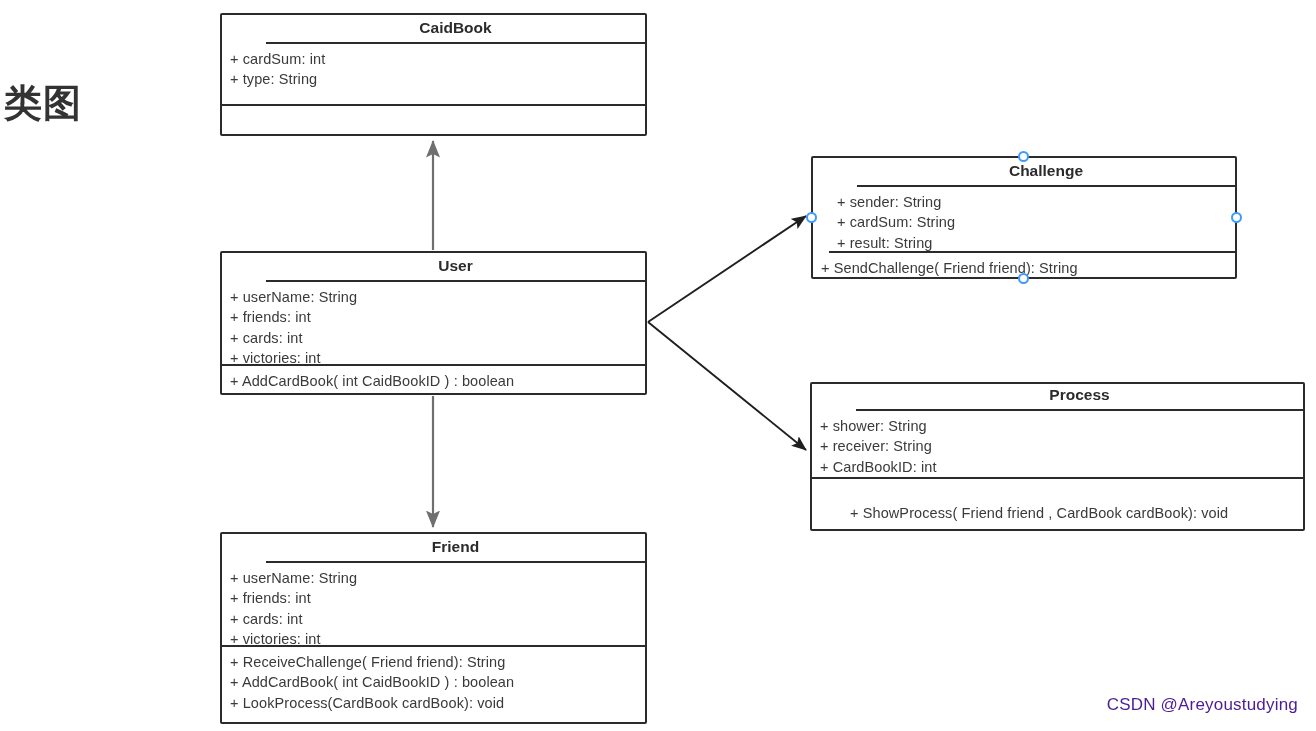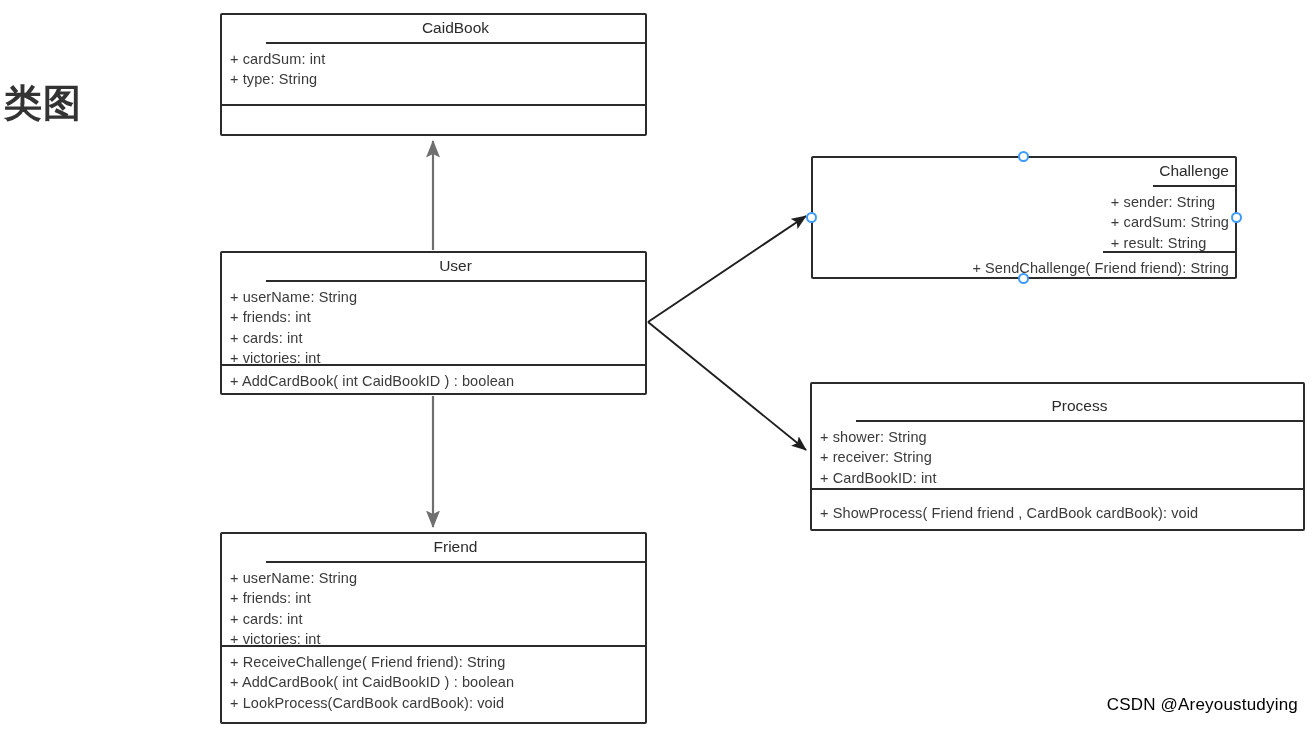--- a/index.html
+++ b/index.html
@@ -44,21 +44,21 @@
     box-sizing: border-box;
     background: #ffffff;
     border: 2px solid #2b2b2b;
     border-radius: 2px;
     display: flex;
     flex-direction: column;
   }
   .uml-class .cls-name {
     text-align: center;
     font-size: 15.5px;
-    font-weight: normal;
+    font-weight: bold;
     color: #2b2b2b;
     padding: 4px 6px 5px 6px;
     border-bottom: 2px solid #2b2b2b;
     line-height: 1.15;
     white-space: nowrap;
     margin-left: 44px;
   }
   .uml-class .compartment {
     padding: 5px 0 6px 0;
     box-sizing: border-box;
@@ -76,48 +76,48 @@
     line-height: 20.5px;
     padding: 0 6px 0 8px;
     white-space: nowrap;
     letter-spacing: 0.1px;
   }
 
   
   #class-caidbook { left: 220px; top: 13px;  width: 427px; height: 123px; }
   #class-user     { left: 220px; top: 251px; width: 427px; height: 144px; }
   #class-friend   { left: 220px; top: 532px; width: 427px; height: 192px; }
-  #class-challenge{ left: 811px; top: 156px; width: 426px; height: 123px; align-items: flex-end; }
+  #class-challenge{ left: 811px; top: 156px; width: 426px; height: 123px; }
   #class-process  { left: 810px; top: 382px; width: 495px; height: 149px; justify-content: flex-end; }
 
   #class-caidbook .compartment.attrs { height: 62px; }
   #class-user     .compartment.attrs { height: 84px; }
   #class-friend   .compartment.attrs { height: 84px; }
-  #class-challenge .compartment.attrs{ height: 66px; }
+  #class-challenge .compartment.attrs{ height: 66px; margin-left: 16px; }
   #class-process  .compartment.attrs { height: 68px; }
-  #class-process  .compartment.ops   { padding-top: 13px; }
+  #class-process  .compartment.ops   { padding-top: 24px; margin-left: 30px; }
 
   
   .sel-handle {
     position: absolute;
     width: 11px;
     height: 11px;
     box-sizing: border-box;
     border: 2px solid #3d9bff;
     background: #ffffff;
     border-radius: 50%;
   }
 
   
   .watermark {
     position: absolute;
     right: 18px;
     bottom: 16px;
     font-size: 17px;
-    color: #000000;
+    color: #4c1d95;
     white-space: nowrap;
     letter-spacing: 0.2px;
   }
 </style>
 </head>
 <body>
 
 <svg id="canvas" viewBox="0 0 1316 731" xmlns="http://www.w3.org/2000/svg">
   <defs>
     <marker id="arrow-gray" markerWidth="9" markerHeight="9" refX="7.5" refY="3.2" orient="auto" markerUnits="strokeWidth">

